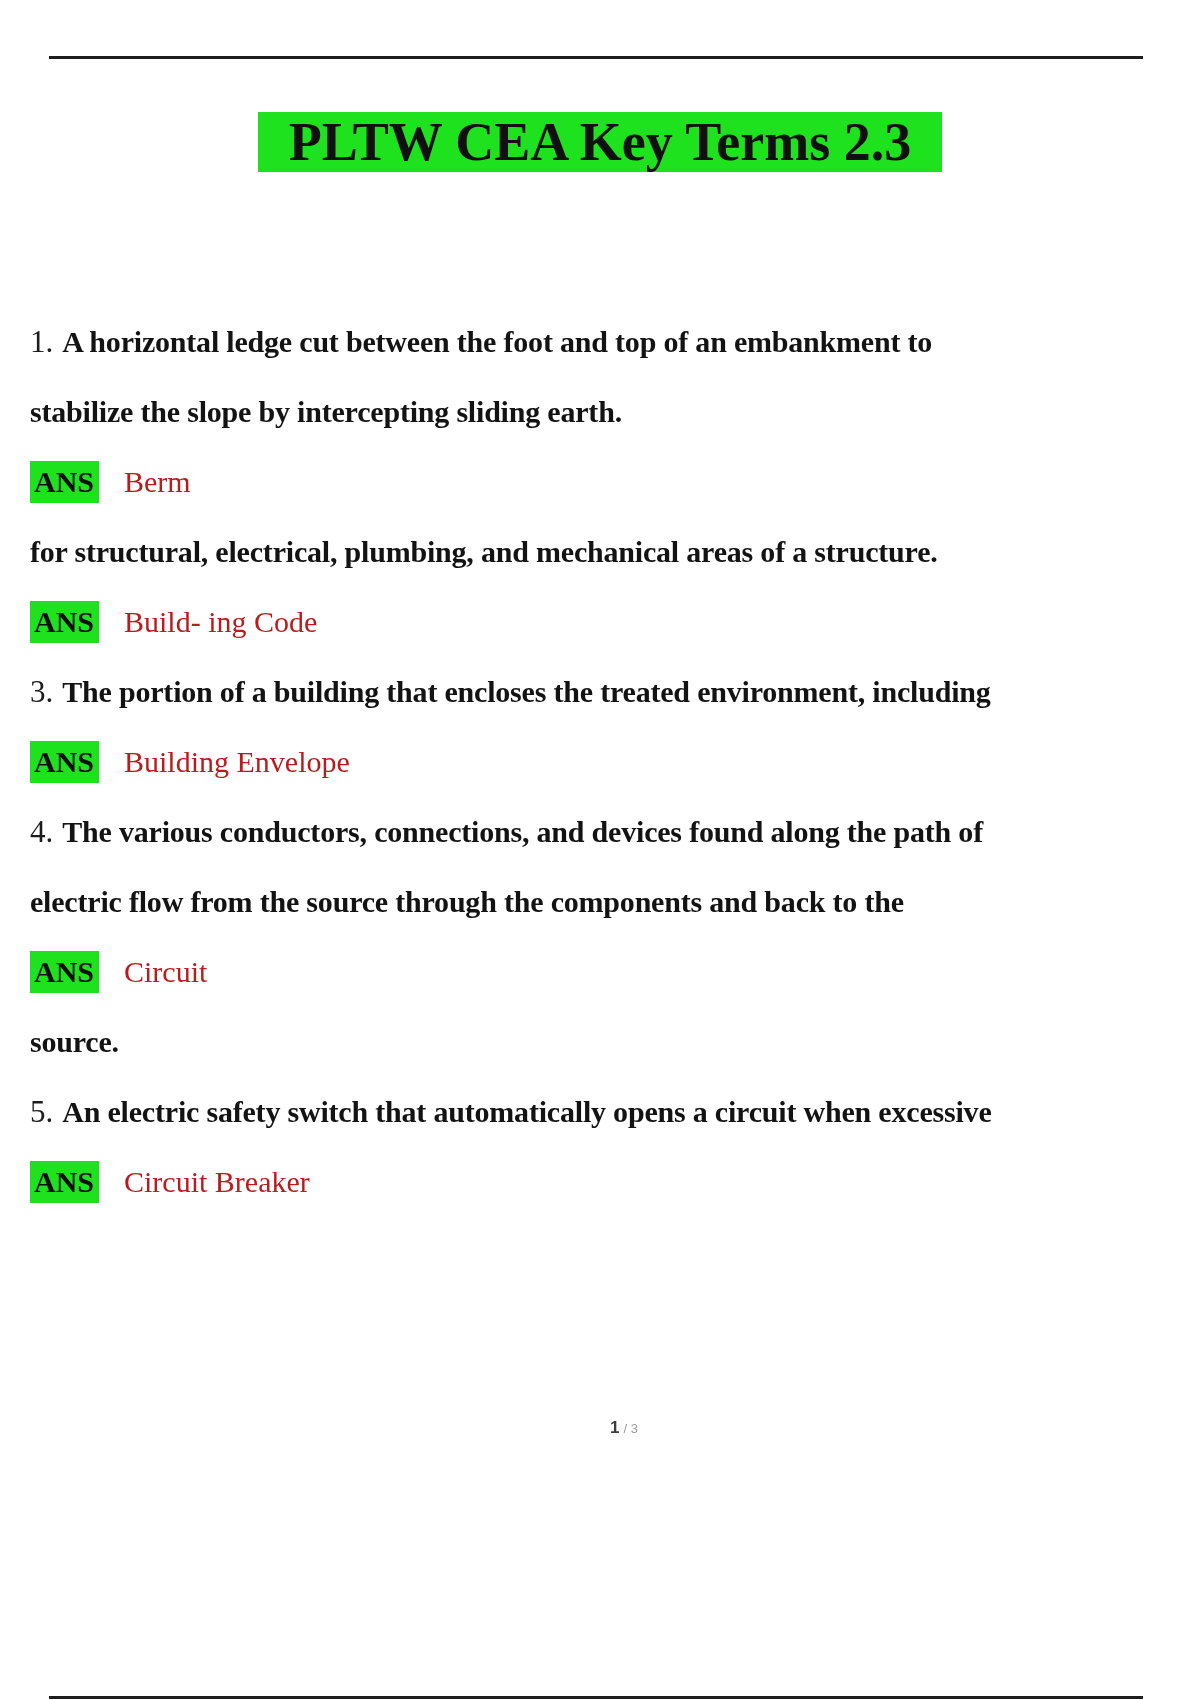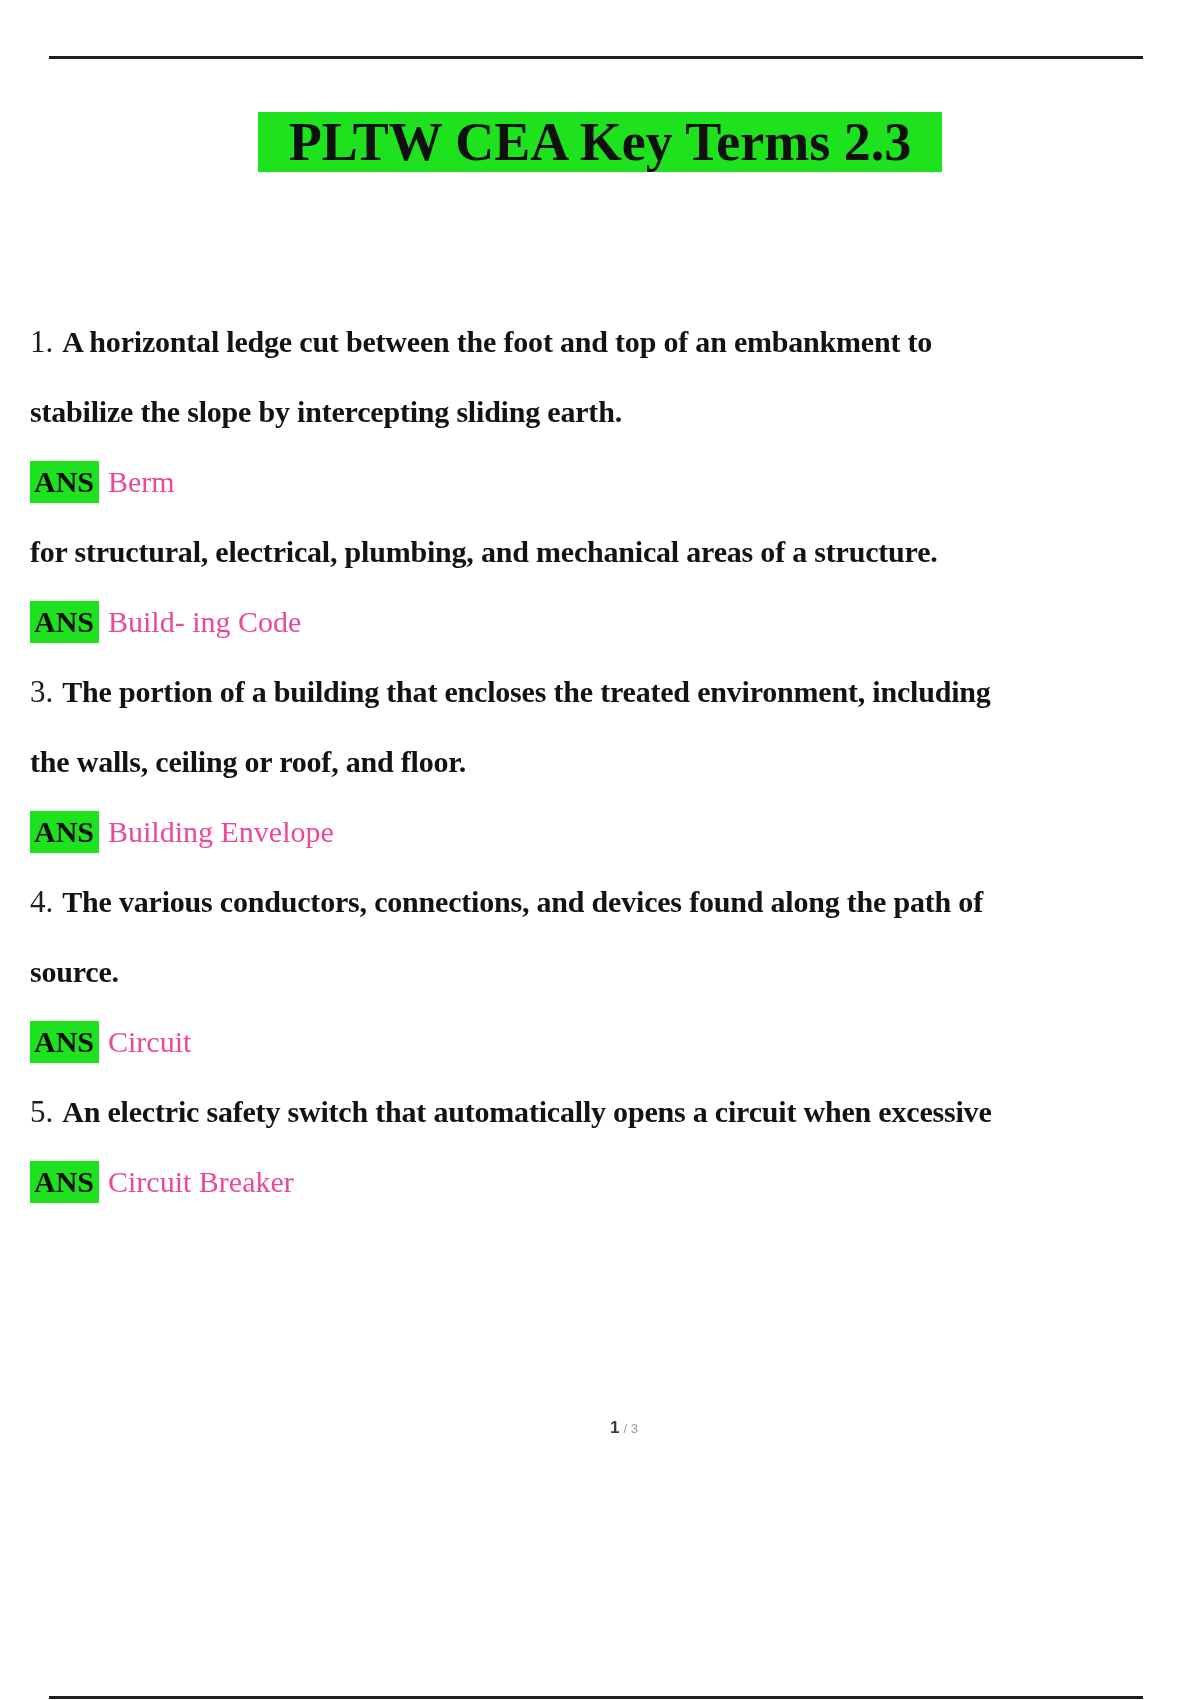--- a/index.html
+++ b/index.html
@@ -58,22 +58,22 @@
     color: #131313;
     margin-top: 24px;
   }
   .ans-label {
     background: #1de21d;
     color: #0e0e0e;
     font-weight: bold;
     padding: 4px 5px 5px 4px;
   }
   .ans-text {
-    margin-left: 9px;
-    color: #ec4899;
+    margin-left: 25px;
+    color: #b91c1c;
   }
 
   .footer {
     position: absolute;
     top: 1418px; left: 0; width: 100%;
     text-align: center;
     transform: translateX(24px);
     font-family: "Liberation Sans", sans-serif;
   }
   .page-cur {
@@ -96,25 +96,25 @@
   <span class="title-hl">PLTW CEA Key Terms 2.3</span>
 </div>
 
 <div class="content" id="content">
     <div class="line"><span class="qnum">1.</span><span class="qtext">A horizontal ledge cut between the foot and top of an embankment to</span></div>
     <div class="line"><span class="qtext">stabilize the slope by intercepting sliding earth.</span></div>
     <div class="line"><span class="ans-label">ANS</span><span class="ans-text">Berm</span></div>
     <div class="line"><span class="qtext">for structural, electrical, plumbing, and mechanical areas of a structure.</span></div>
     <div class="line"><span class="ans-label">ANS</span><span class="ans-text">Build- ing Code</span></div>
     <div class="line"><span class="qnum">3.</span><span class="qtext">The portion of a building that encloses the treated environment, including</span></div>
-    <div class="line"><span class="qtext">the walls, ceiling or roof, and floor.</span></div>
     <div class="line"><span class="ans-label">ANS</span><span class="ans-text">Building Envelope</span></div>
     <div class="line"><span class="qnum">4.</span><span class="qtext">The various conductors, connections, and devices found along the path of</span></div>
+    <div class="line"><span class="qtext">electric flow from the source through the components and back to the</span></div>
+    <div class="line"><span class="ans-label">ANS</span><span class="ans-text">Circuit</span></div>
     <div class="line"><span class="qtext">source.</span></div>
-    <div class="line"><span class="ans-label">ANS</span><span class="ans-text">Circuit</span></div>
     <div class="line"><span class="qnum">5.</span><span class="qtext">An electric safety switch that automatically opens a circuit when excessive</span></div>
     <div class="line"><span class="ans-label">ANS</span><span class="ans-text">Circuit Breaker</span></div>
   </div>
 
 <div class="footer">
   <span class="page-cur">1</span><span class="page-rest"><span>/</span> <span>3</span></span>
 </div>
 
 <div class="rule" id="rule-bottom"></div>
 

